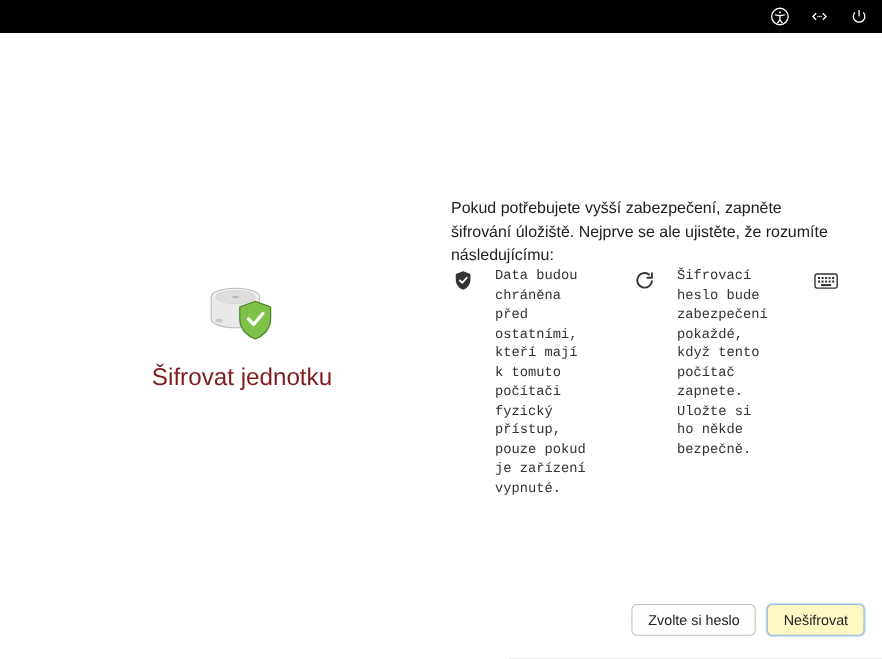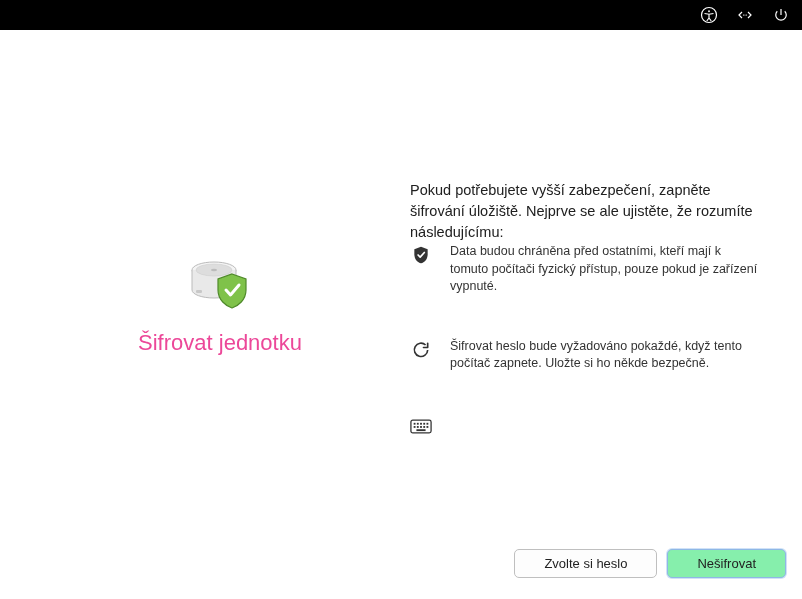--- a/index.html
+++ b/index.html
@@ -41,59 +41,59 @@
     display: flex;
     flex-direction: column;
     align-items: center;
     justify-content: center;
     padding-top: 170px;
   }
   .left-pane .big-icon { width: 64px; height: 60px; margin-bottom: 20px; position: relative; }
   .left-pane h1 {
     font-size: 22px;
     font-weight: 400;
-    color: #ec4899;
+    color: #7f1d1d;
     text-align: center;
   }
 
   .right-pane {
     flex: 1;
     padding-top: 100px;
     padding-right: 10px;
     color: #222;
   }
   .intro {
     font-size: 14.5px;
     line-height: 1.45;
     color: #202020;
   }
-  .bullets { display: flex; flex-direction: column; gap: 42px; }
+  .bullets { display: flex; flex-direction: row; gap: 42px; font-family: Liberation Mono, monospace; }
   .bullet { display: flex; gap: 18px; align-items: flex-start; }
   .bullet .bicon { width: 22px; height: 22px; flex-shrink: 0; display:flex; align-items:center; justify-content:center; margin-top: 1px; }
   .bullet .btext { font-size: 12.5px; line-height: 1.4; color: #333; }
 
   .footer {
     height: 58px;
     display: flex;
     justify-content: flex-end;
     align-items: center;
     gap: 10px;
     padding: 0 16px 14px 0;
   }
   .btn {
     font-size: 13px;
-    padding: 6px 29px;
+    padding: 6px 14px;
     border: 1px solid #bfbfbf;
     border-radius: 5px;
     background: #fdfdfd;
     color: #222;
     cursor: pointer;
   }
   .btn.primary {
-    background: #86efac;
+    background: #fef9c3;
     border-color: #8fb7e6;
     box-shadow: 0 0 0 1px rgba(100,160,230,0.3);
   }
 </style>
 </head>
 <body>
 
 <div class="topbar">
   <div class="icon">
     <svg viewBox="0 0 24 24">
@@ -155,21 +155,21 @@
           <div class="btext">Data budou chráněna před ostatními, kteří mají k tomuto počítači fyzický přístup, pouze pokud je zařízení vypnuté.</div>
         </div>
 
         <div class="bullet">
           <div class="bicon">
             <svg viewBox="0 0 24 24" width="20" height="20" fill="none" stroke="#333" stroke-width="2">
                 <path d="M20 12 A8 8 0 1 1 17.5 6"></path>
                 <path d="M20 4 L20 9 L15 9" stroke-linecap="round" stroke-linejoin="round"></path>
               </svg>
           </div>
-          <div class="btext">Šifrovat heslo bude vyžadováno pokaždé, když tento počítač zapnete. Uložte si ho někde bezpečně.</div>
+          <div class="btext">Šifrovací heslo bude zabezpečení pokaždé, když tento počítač zapnete. Uložte si ho někde bezpečně.</div>
         </div>
 
         <div class="bullet">
           <div class="bicon">
             <svg viewBox="0 0 24 16" width="22" height="15">
                 <rect x="1" y="1" width="22" height="14" rx="2" fill="none" stroke="#333" stroke-width="1.4"></rect>
                 <g fill="#333">
                   <rect x="4" y="4" width="2" height="2"></rect>
                   <rect x="7.5" y="4" width="2" height="2"></rect>
                   <rect x="11" y="4" width="2" height="2"></rect>

